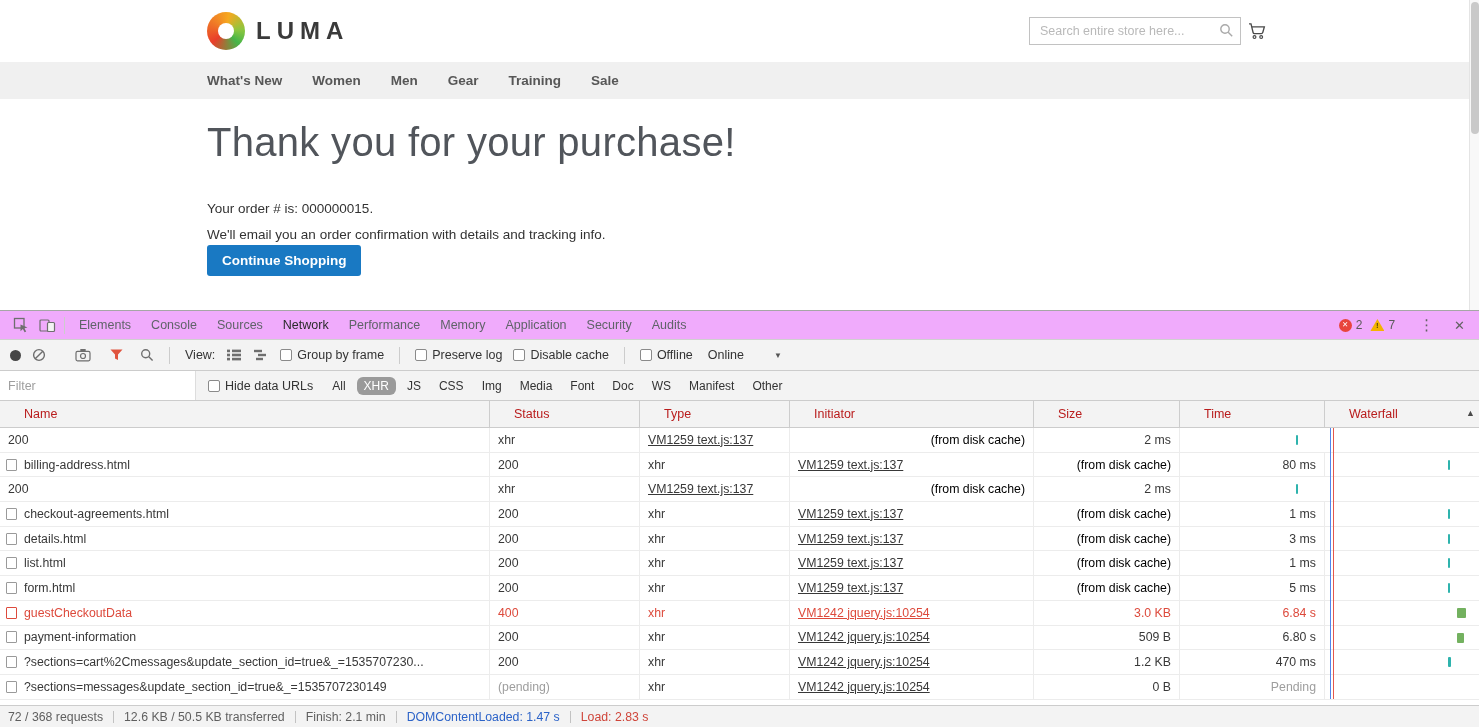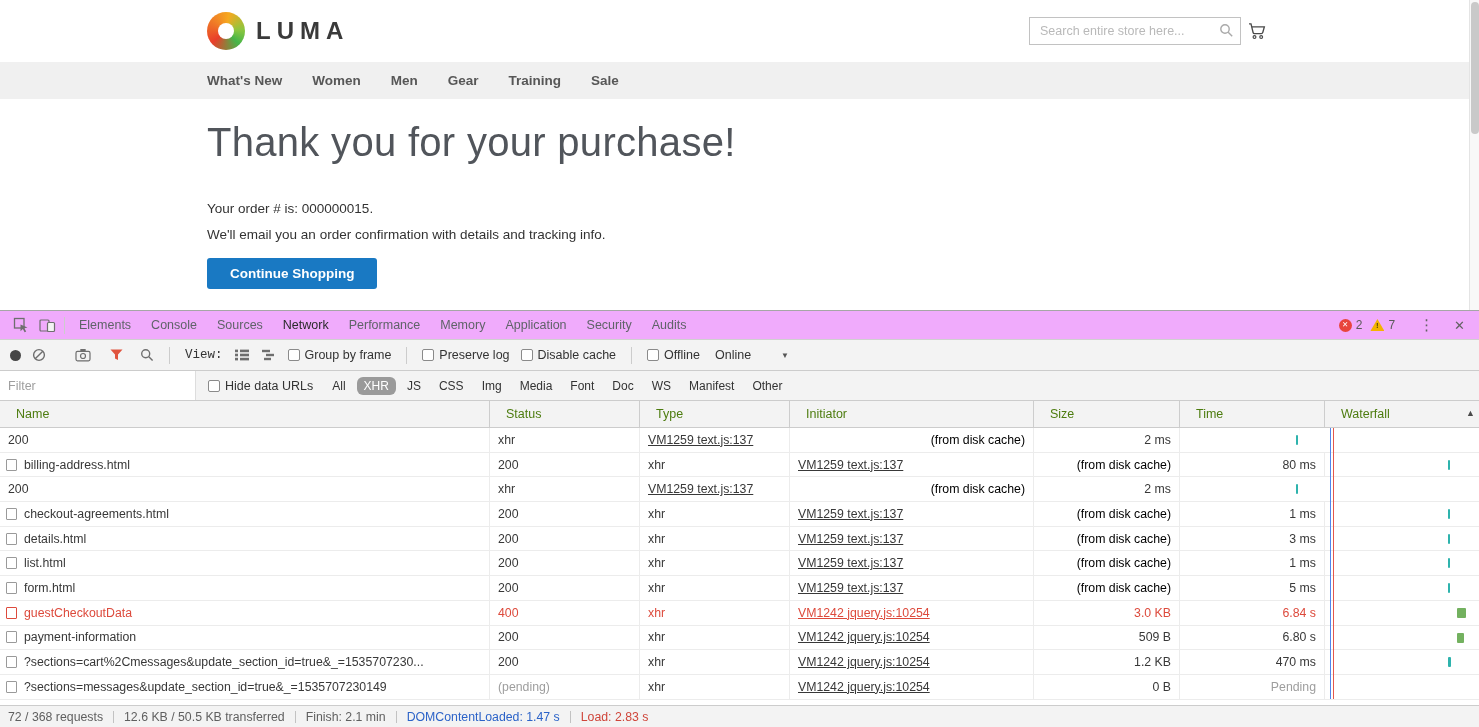--- a/index.html
+++ b/index.html
@@ -20,21 +20,21 @@
   .searchbox input { width:212px; height:28px; border:1px solid #c2c2c2; padding:0 30px 0 10px; font-family:"Liberation Sans",sans-serif; font-size:12.5px; color:#333; outline:none; }
   .searchbox input::placeholder { color:#b9b9b9; }
   .search-glyph { position:absolute; right:7px; top:6px; }
   .cart-btn { cursor:pointer; display:flex; align-items:center; }
   .store-nav { background:#f0f0f0; height:37px; display:flex; align-items:center; gap:30px; padding-left:207px; }
   .nav-item { font-size:13.5px; font-weight:700; color:#575757; cursor:pointer; text-decoration:none; }
   .store-main { padding:21px 0 0 207px; }
   .page-title { font-size:40px; font-weight:300; color:#51555b; letter-spacing:.3px; }
   .order-line { margin-top:36px; font-size:13.5px; color:#333; }
   .confirm-line { margin-top:11px; font-size:13.5px; color:#333; }
-  .continue-btn { display:inline-block; margin-top:16px; background:#1979c3; color:#fff; border:0; border-radius:3px; padding:8px 23px; font-family:"Liberation Sans",sans-serif; font-size:13.5px; font-weight:600; cursor:pointer; }
+  .continue-btn { display:inline-block; margin-top:3px; background:#1979c3; color:#fff; border:0; border-radius:3px; padding:8px 15px; font-family:"Liberation Sans",sans-serif; font-size:13.5px; font-weight:600; cursor:pointer; }
   .page-scrollbar { position:absolute; right:0; top:0; width:10px; height:310px; background:#f8f8f8; border-left:1px solid #e4e4e4; }
   .page-scrollbar .thumb { position:absolute; top:2px; left:1px; width:8px; height:132px; background:#c9c9c9; border-radius:4px; }
 
   
   .devtools { position:absolute; left:0; top:310px; width:100%; height:417px; background:#fff; border-top:1px solid #a6a6a6; display:flex; flex-direction:column; color:#333; }
 
   .dt-tabbar { height:29px; background:#f0abfc; border-bottom:1px solid #d0d0d0; display:flex; align-items:center; padding:0 8px; flex:none; }
   .dt-tabbar .icon-btn { display:flex; align-items:center; justify-content:center; width:26px; height:100%; cursor:pointer; }
   .bar-sep { width:1px; height:17px; background:#ccc; margin:0 4px; flex:none; }
   .dt-tabs { display:flex; height:100%; }
@@ -46,37 +46,37 @@
   .badge-count { font-size:12px; color:#5a5a5a; }
   .warn-tri { position:relative; width:14px; height:12px; }
   .warn-tri::before { content:""; position:absolute; inset:0; background:#f3b300; clip-path:polygon(50% 0, 100% 100%, 0 100%); }
   .warn-bang { position:absolute; left:0; right:0; top:2.5px; text-align:center; font-size:8px; font-weight:700; color:#5b4500; line-height:1; }
   .kebab { font-size:15px; color:#616161; cursor:pointer; margin-left:16px; }
   .dt-close { font-size:13px; color:#616161; cursor:pointer; margin-left:12px; }
 
   .dt-toolbar { height:31px; background:#f3f3f3; border-bottom:1px solid #ccc; display:flex; align-items:center; padding:0 10px; gap:11px; flex:none; }
   .record-dot { width:11px; height:11px; border-radius:50%; background:#464646; cursor:pointer; flex:none; }
   .tool-icon { display:flex; align-items:center; cursor:pointer; flex:none; }
-  .tool-label { font-size:12.5px; color:#333;font-family:Liberation Mono, monospace; }
+  .tool-label { font-size:12.5px; color:#333; }
   .cb-group { display:flex; align-items:center; gap:5px; cursor:pointer; flex:none; }
   .cb { width:12px; height:12px; border:1px solid #8a8a8a; border-radius:2px; background:#fff; flex:none; }
   .cb-label { font-size:12.5px; color:#333; white-space:nowrap; }
   .throttle { display:flex; align-items:center; gap:30px; cursor:pointer; margin-left:4px; }
   .throttle .arrow { font-size:8px; color:#555; }
 
   .dt-filterbar { height:30px; background:#f3f3f3; border-bottom:1px solid #ccc; display:flex; align-items:center; gap:12px; flex:none; }
   .filter-input { width:196px; height:100%; border:0; border-right:1px solid #ddd; background:#fff; padding:0 8px; font-family:"Liberation Sans",sans-serif; font-size:12.5px; color:#333; outline:none; flex:none; }
   .filter-input::placeholder { color:#9e9e9e; }
   .pill-group { display:flex; align-items:center; gap:4px; }
   .pill { padding:2px 7px; border-radius:6px; font-size:12px; color:#333; cursor:pointer; white-space:nowrap; }
   .pill.active { background:#9a9a9a; color:#fff; }
 
   .grid-cols { display:grid; grid-template-columns:490px 150px 150px 244px 146px 145px minmax(0,1fr); }
   .dt-grid-head { position:relative; height:27px; background:#f3f3f3; border-bottom:1px solid #ccc; flex:none; }
-  .th { display:flex; align-items:center; padding-left:16px; font-size:12.5px; color:#4d7c0f; border-right:1px solid #cdcdcd; cursor:pointer; white-space:nowrap; overflow:hidden; }
+  .th { display:flex; align-items:center; padding-left:24px; font-size:12.5px; color:#b91c1c; border-right:1px solid #cdcdcd; cursor:pointer; white-space:nowrap; overflow:hidden; }
   .th:last-child { border-right:0; }
   .sort-arrow { position:absolute; right:4px; top:7px; font-size:9px; color:#4a4a4a; cursor:pointer; }
 
   .dt-tbody { flex:1; position:relative; overflow:hidden; background:#fff; }
   .dt-row { height:24.7px; border-bottom:1px solid #ececec; cursor:default; }
   .td { display:flex; align-items:center; padding:0 8px; border-right:1px solid #ececec; font-size:12.3px; color:#383838; white-space:nowrap; overflow:hidden; }
   .td.num { justify-content:flex-end; }
   .td-name { gap:7px; padding-left:6px; }
   .req-icon { width:11px; height:12px; border:1px solid #9a9a9a; border-radius:1px; background:#fff; flex:none; }
   .link { text-decoration:underline; cursor:pointer; }

